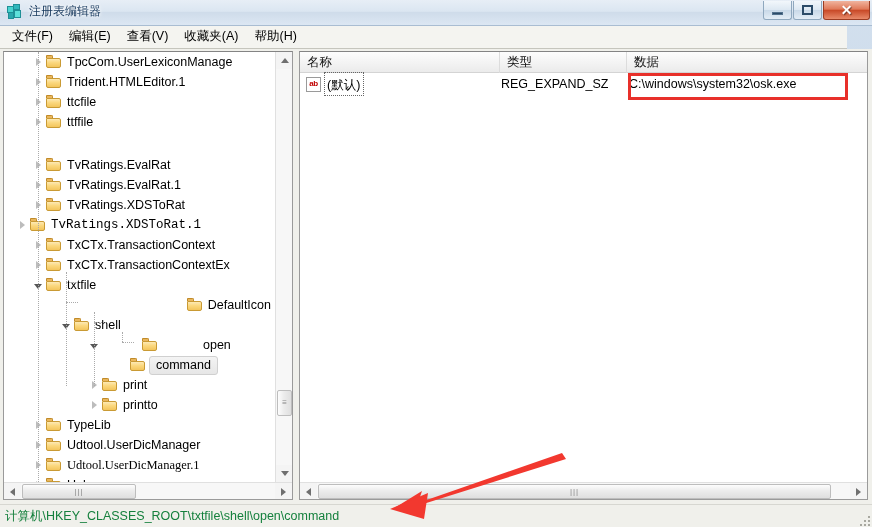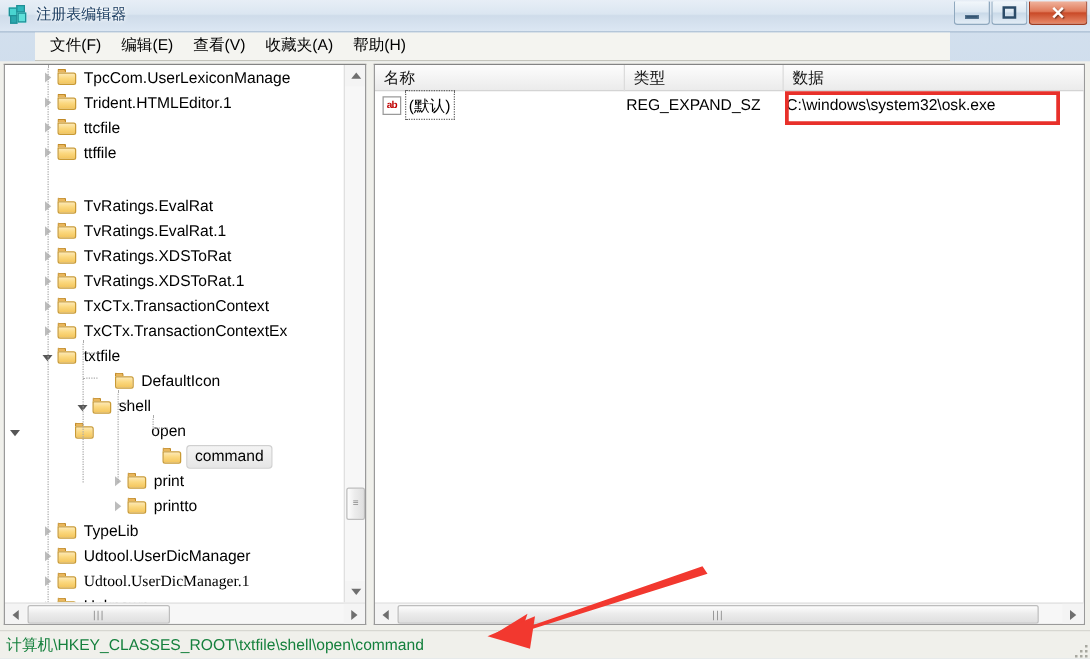--- a/index.html
+++ b/index.html
@@ -83,27 +83,26 @@
   }
   .wbtn .glyph-close {
     color: #fff; font-size: 14px; font-weight: bold; line-height: 1;
     text-shadow: 1px 1px 1px rgba(0,0,0,0.45);
     font-family: "Liberation Sans", sans-serif;
   }
 
   
   #menubar {
     position: absolute; left: 0; top: 26px;
-    width: 732px; height: 23px;
+    width: 847px; height: 23px;
     background: #f4f4f0;
     border-bottom: 1px solid #c5c5bd;
     box-sizing: border-box;
     display: flex; align-items: center;
     padding-left: 4px;
-    margin-left: 28px;
   }
   .menu-item {
     font-size: 12.5px; color: #000;
     padding: 3px 8px 4px 8px;
     white-space: nowrap;
     cursor: default;
   }
 
   
   #client {
@@ -445,21 +444,21 @@
           <div class="tnode" style="padding-left: 26px;">
             <div class="tw">
               <div class="tri-collapsed"></div>
             </div>
             <div class="folder">
               <div class="ftab"></div>
               <div class="fbody"></div>
             </div>
             <span class="tlabel">TvRatings.XDSToRat</span>
           </div>
-          <div class="tnode" style="padding-left: 26px;">
+          <div class="tnode" style="padding-left: 10px; font-family: Liberation Mono, monospace;">
             <div class="tw">
               <div class="tri-collapsed"></div>
             </div>
             <div class="folder">
               <div class="ftab"></div>
               <div class="fbody"></div>
             </div>
             <span class="tlabel">TvRatings.XDSToRat.1</span>
           </div>
           <div class="tnode" style="padding-left: 26px; text-align: right;">
@@ -485,39 +484,39 @@
           <div class="tnode" style="padding-left: 26px;">
             <div class="tw">
               <div class="tri-expanded"></div>
             </div>
             <div class="folder">
               <div class="ftab"></div>
               <div class="fbody"></div>
             </div>
             <span class="tlabel">txtfile</span>
           </div>
-          <div class="tnode" style="padding-left: 72px;">
+          <div class="tnode" style="padding-left: 72px; justify-content: flex-end;">
             <div class="tw"></div>
             <div class="folder">
               <div class="ftab"></div>
               <div class="fbody"></div>
             </div>
             <span class="tlabel">DefaultIcon</span>
           </div>
           <div class="tnode" style="padding-left: 54px;">
             <div class="tw">
               <div class="tri-expanded"></div>
             </div>
             <div class="folder">
               <div class="ftab"></div>
               <div class="fbody"></div>
             </div>
             <span class="tlabel">shell</span>
           </div>
-          <div class="tnode" style=" gap: 40px;">
+          <div class="tnode" style="padding-left: 82px; gap: 40px;">
             <div class="tw">
               <div class="tri-expanded"></div>
             </div>
             <div class="folder">
               <div class="ftab"></div>
               <div class="fbody"></div>
             </div>
             <span class="tlabel">open</span>
           </div>
           <div class="tnode selected" style="padding-left: 110px;">

